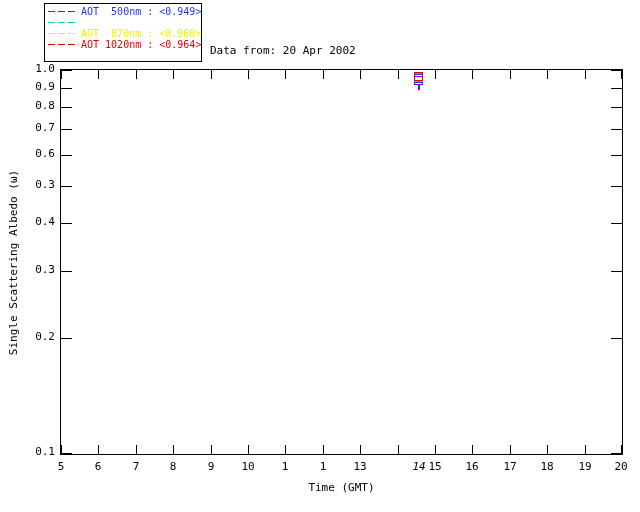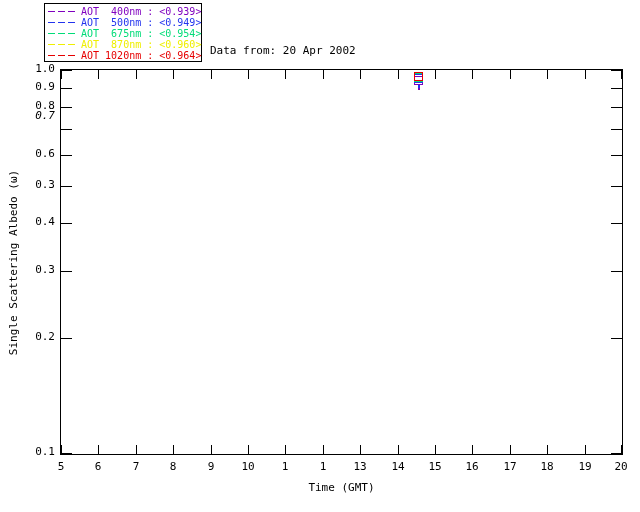--- a/index.html
+++ b/index.html
@@ -24,30 +24,25 @@
   .marker{position:absolute;box-sizing:border-box;background:transparent;}
 </style>
 </head>
 <body>
 
 <div id="canvas">
 
   <div id="legend-box">
     <div id="legend-rows">
         <div class="legend-row">
-          <div class="legend-dash" style="background: repeating-linear-gradient(90deg, rgb(127, 0, 191) 0px, rgb(127, 0, 191) 7px, transparent 7px, transparent 10px);"></div>
-          <div class="legend-label" style="color: rgb(127, 0, 191);">AOT  400nm : &lt;0.939&gt;</div>
-        </div>
-        <div class="legend-row">
           <div class="legend-dash" style="background: repeating-linear-gradient(90deg, rgb(34, 51, 238) 0px, rgb(34, 51, 238) 7px, transparent 7px, transparent 10px);"></div>
           <div class="legend-label" style="color: rgb(34, 51, 238);">AOT  500nm : &lt;0.949&gt;</div>
         </div>
         <div class="legend-row">
           <div class="legend-dash" style="background: repeating-linear-gradient(90deg, rgb(0, 220, 120) 0px, rgb(0, 220, 120) 7px, transparent 7px, transparent 10px);"></div>
-          <div class="legend-label" style="color: rgb(0, 220, 120);">AOT  675nm : &lt;0.954&gt;</div>
         </div>
         <div class="legend-row">
           <div class="legend-dash" style="background: repeating-linear-gradient(90deg, rgb(239, 239, 0) 0px, rgb(239, 239, 0) 7px, transparent 7px, transparent 10px);"></div>
           <div class="legend-label" style="color: rgb(239, 239, 0);">AOT  870nm : &lt;0.960&gt;</div>
         </div>
         <div class="legend-row">
           <div class="legend-dash" style="background: repeating-linear-gradient(90deg, rgb(230, 0, 0) 0px, rgb(230, 0, 0) 7px, transparent 7px, transparent 10px);"></div>
           <div class="legend-label" style="color: rgb(230, 0, 0);">AOT 1020nm : &lt;0.964&gt;</div>
         </div>
       </div>
@@ -127,30 +122,30 @@
 
 <div class="x-tick-label" style="left: 46px; top: 461px;">5</div>
     <div class="x-tick-label" style="left: 83px; top: 461px;">6</div>
     <div class="x-tick-label" style="left: 121px; top: 461px;">7</div>
     <div class="x-tick-label" style="left: 158px; top: 461px;">8</div>
     <div class="x-tick-label" style="left: 196px; top: 461px;">9</div>
     <div class="x-tick-label" style="left: 233px; top: 461px;">10</div>
     <div class="x-tick-label" style="left: 270px; top: 461px;">1</div>
     <div class="x-tick-label" style="left: 308px; top: 461px;">1</div>
     <div class="x-tick-label" style="left: 345px; top: 461px;">13</div>
-    <div class="x-tick-label" style="left: 383px; top: 461px;">14</div>
+    <div class="x-tick-label" style="left: 404px; top: 461px; font-style: italic;">14</div>
     <div class="x-tick-label" style="left: 420px; top: 461px;">15</div>
     <div class="x-tick-label" style="left: 457px; top: 461px;">16</div>
     <div class="x-tick-label" style="left: 495px; top: 461px;">17</div>
     <div class="x-tick-label" style="left: 532px; top: 461px;">18</div>
     <div class="x-tick-label" style="left: 570px; top: 461px;">19</div>
     <div class="x-tick-label" style="left: 606px; top: 461px; text-align: center;">20</div>
     <div class="y-tick-label" style="left: 26px; top: 63px;">1.0</div>
     <div class="y-tick-label" style="left: 26px; top: 81px;">0.9</div>
     <div class="y-tick-label" style="left: 26px; top: 100px;">0.8</div>
-    <div class="y-tick-label" style="left: 26px; top: 110px; font-style: italic;">0.7</div>
+    <div class="y-tick-label" style="left: 26px; top: 122px;">0.7</div>
     <div class="y-tick-label" style="left: 26px; top: 148px;">0.6</div>
     <div class="y-tick-label" style="left: 26px; top: 179px;">0.3</div>
     <div class="y-tick-label" style="left: 26px; top: 216px;">0.4</div>
     <div class="y-tick-label" style="left: 26px; top: 264px;">0.3</div>
     <div class="y-tick-label" style="left: 26px; top: 331px;">0.2</div>
     <div class="y-tick-label" style="left: 26px; top: 446px;">0.1</div>
   </div>
 
 </body></html>

